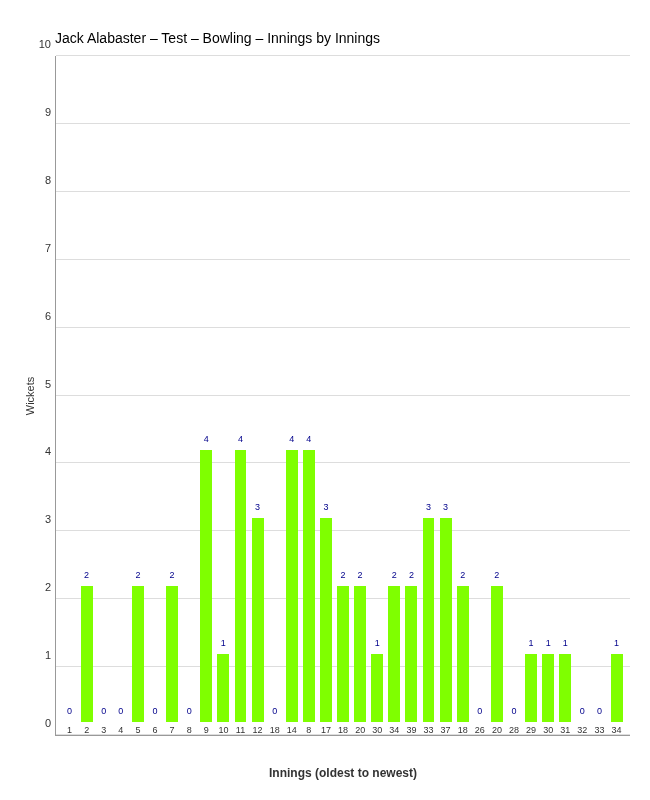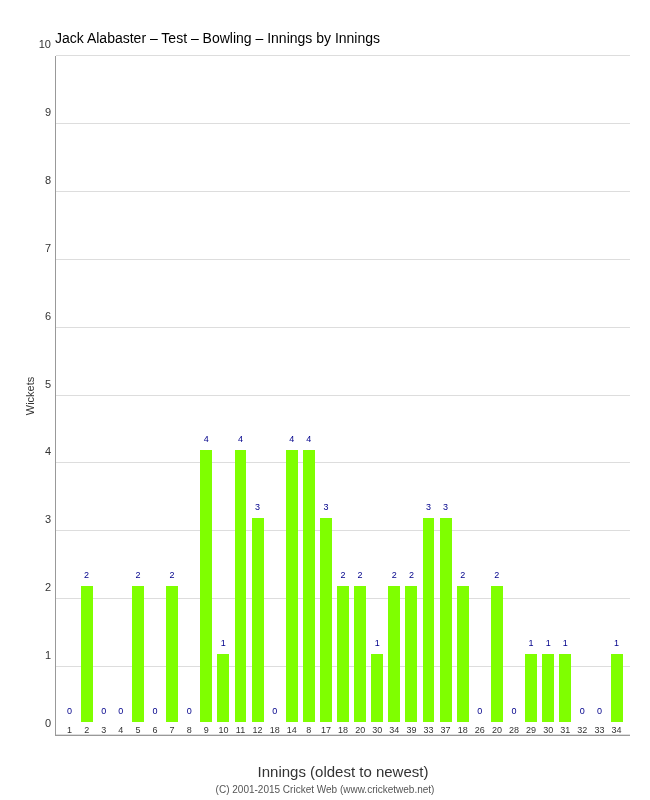--- a/index.html
+++ b/index.html
@@ -38,23 +38,24 @@
       transform: translateY(-50%) rotate(-90deg);
       font-size: 11px;
       color: #333;
       white-space: nowrap;
     }
     .x-axis-label {
       position: absolute;
       bottom: -45px;
       left: 50%;
       transform: translateX(-50%);
-      font-size: 15px;
+      font-size: 12px;
       color: #333;
       white-space: nowrap;
+      font-weight: bold;
     }
     .grid-lines {
       position: absolute;
       width: 100%;
       height: 100%;
       top: 0;
       left: 0;
     }
     .grid-line {
       position: absolute;
@@ -350,14 +351,13 @@
         </div>
         <div class="bar-group">
           <div class="bar" style="height: 10%;">
             <span class="bar-label">1</span>
           </div>
           <div class="x-tick-label">34</div>
         </div>
       </div>
   </div>
 
-  <div class="copyright">(C) 2001-2015 Cricket Web (www.cricketweb.net)</div>
 </div>
 
 </body></html>

